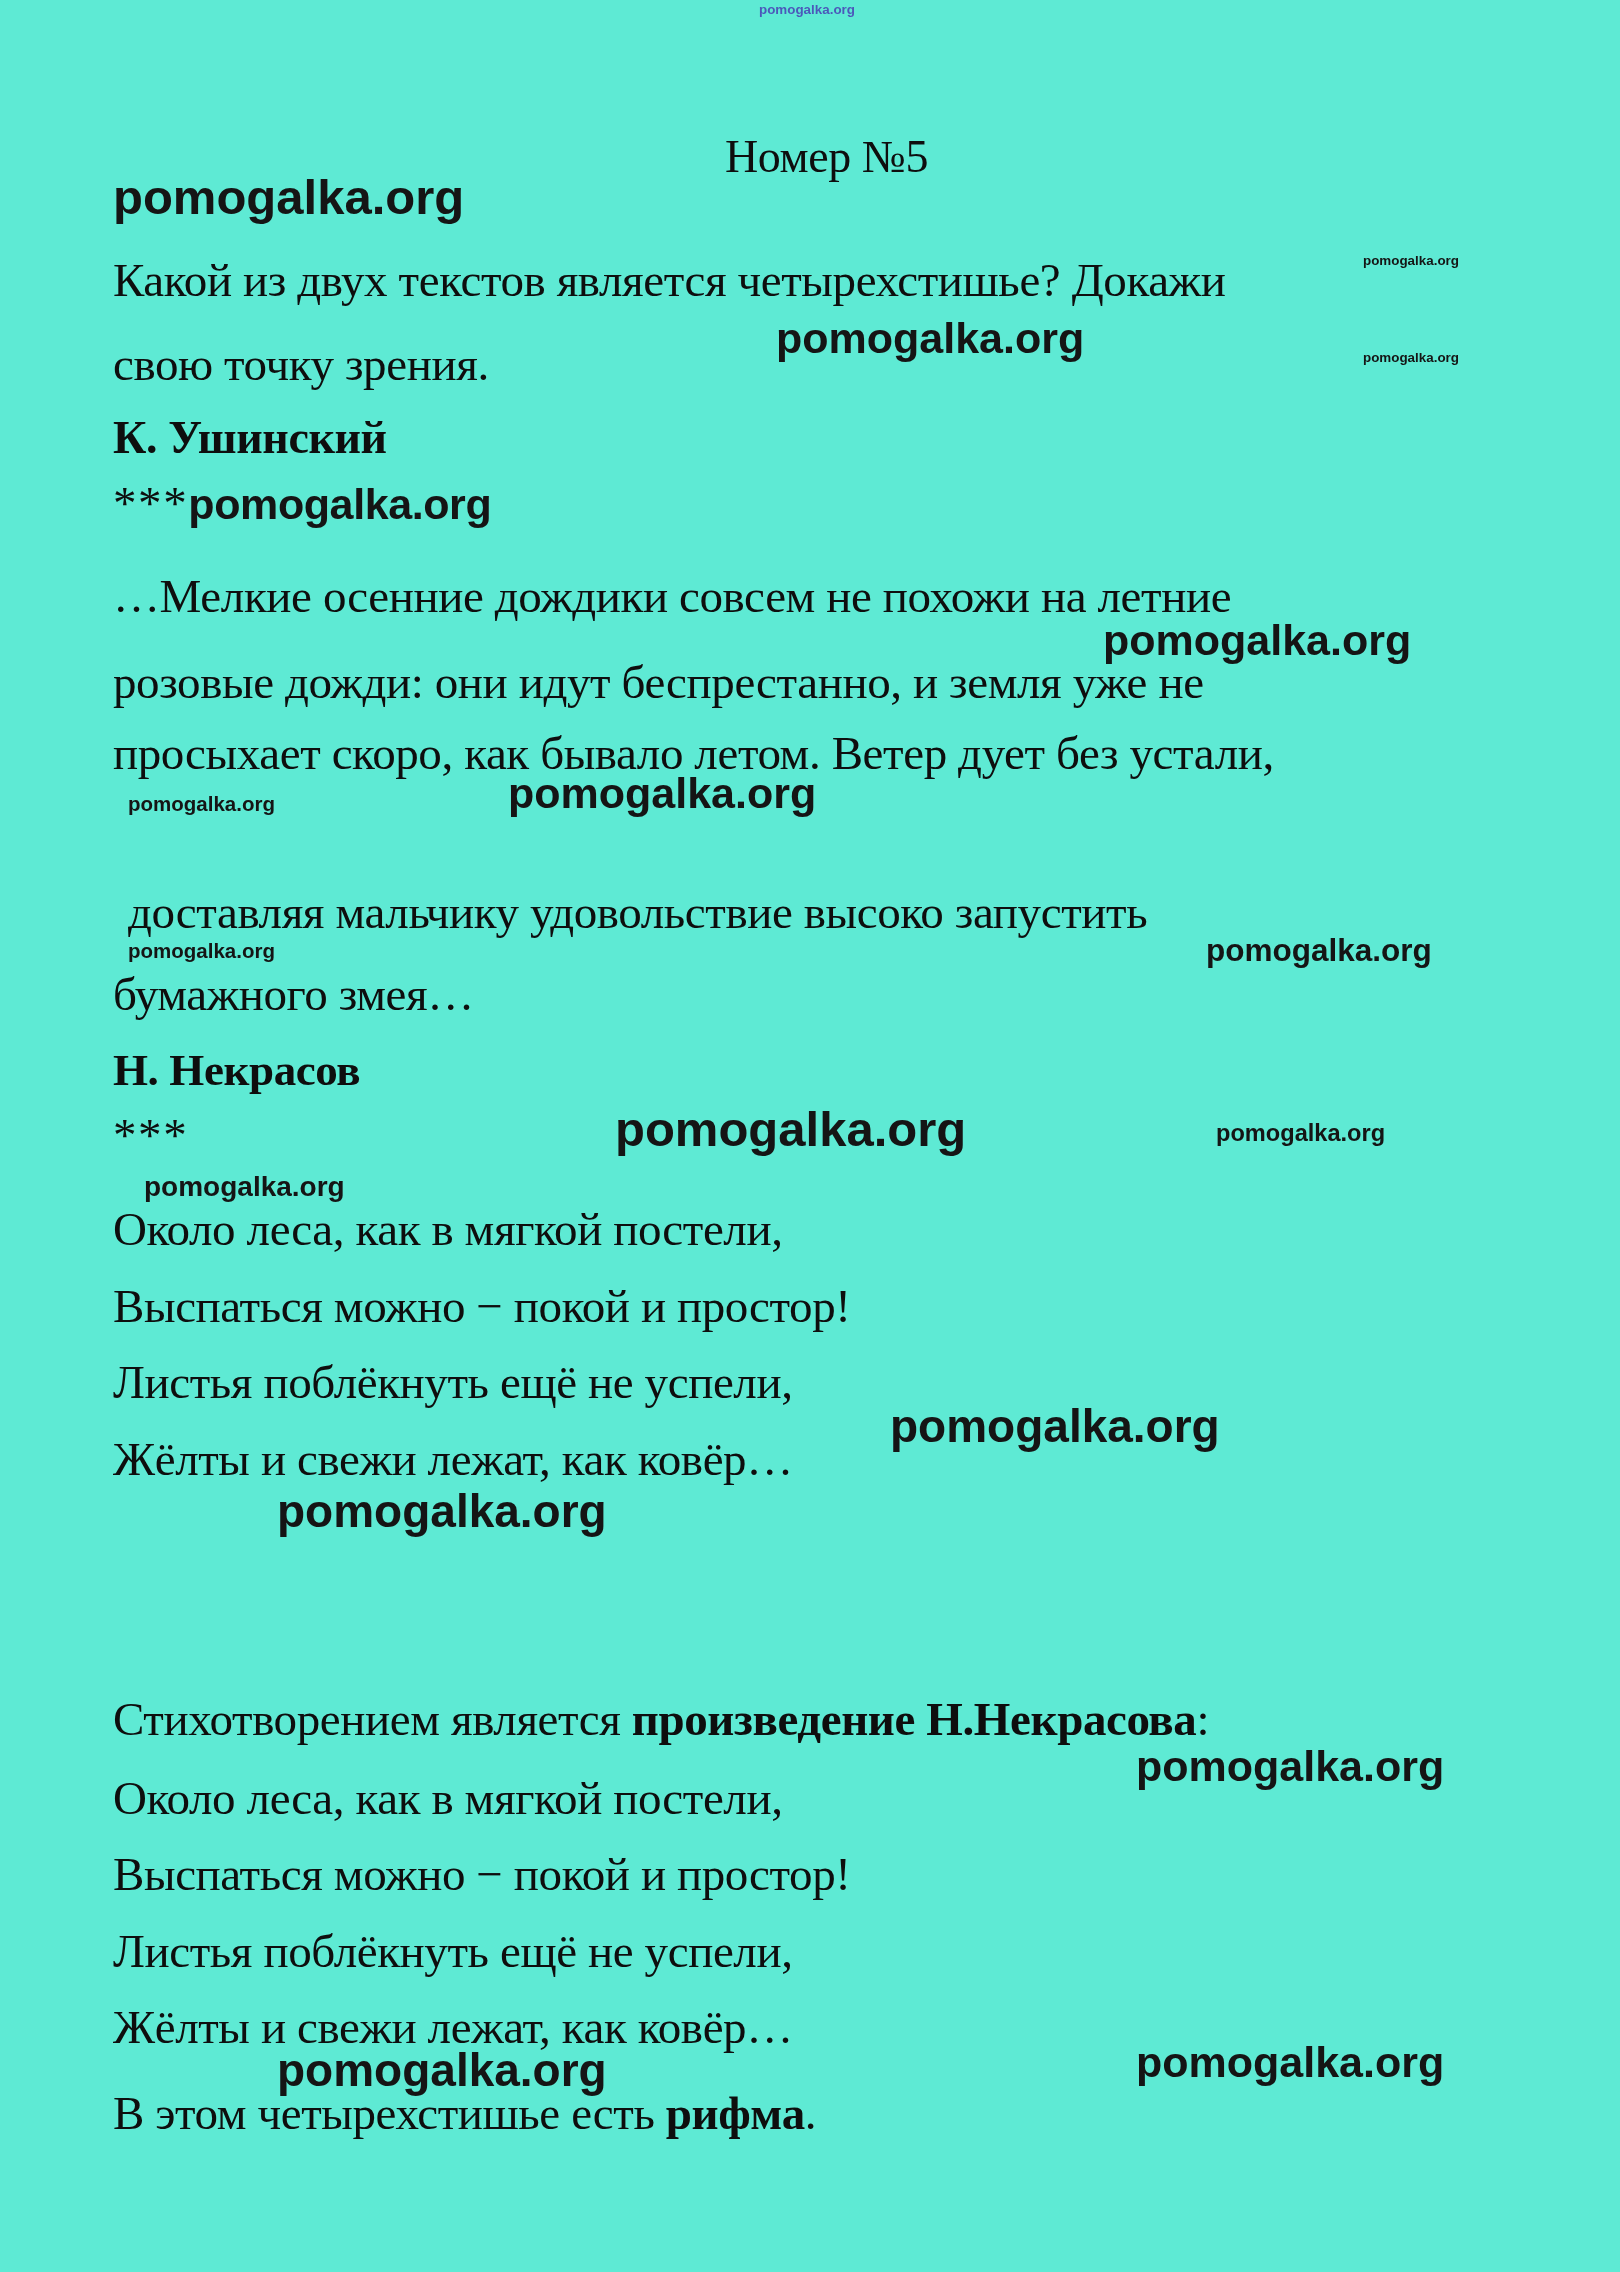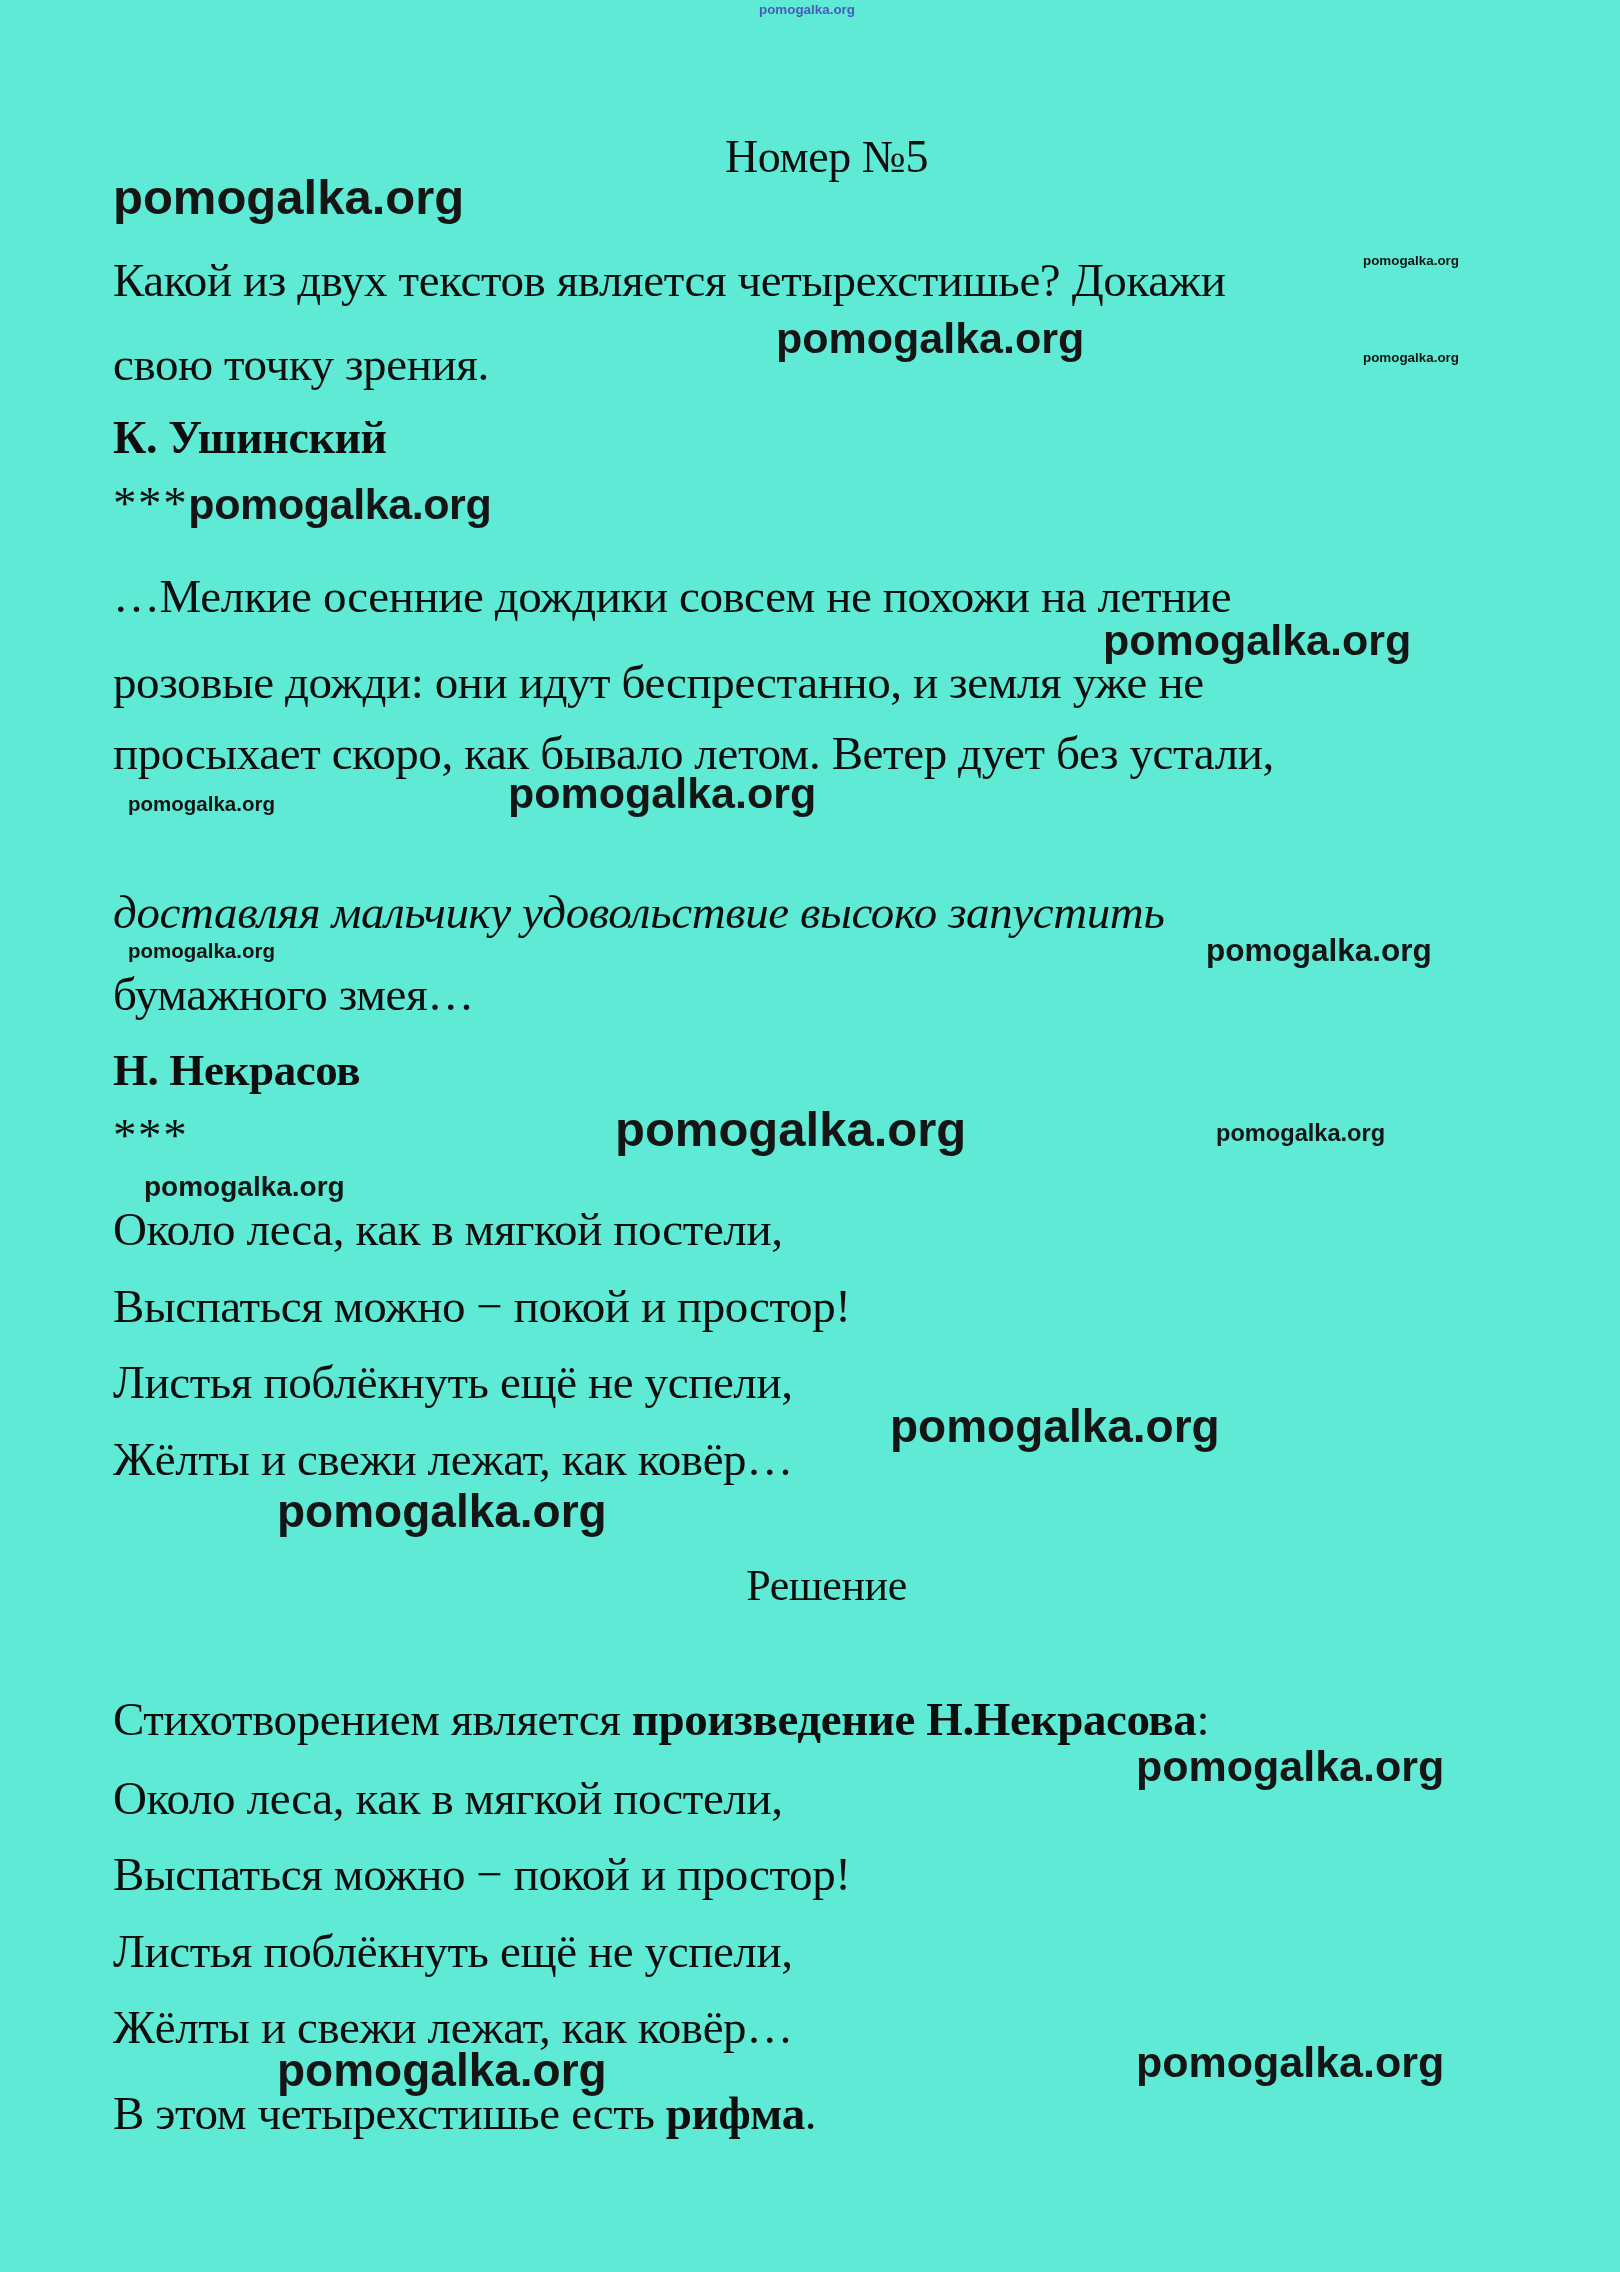--- a/index.html
+++ b/index.html
@@ -64,41 +64,40 @@
   <div class="line" style="left:113px;top:478px;">
     <span class="stars">***</span><span class="wm-inline" style="font-size:43px;">pomogalka.org</span>
   </div>
 
   <div class="line" style="left:113px;top:571px;text-align:center;">…Мелкие осенние дождики совсем не похожи на летние</div>
   <div class="wm" style="left:1103px;top:619px;font-size:43px;">pomogalka.org</div>
   <div class="line" style="left:113px;top:657px;">розовые дожди: они идут беспрестанно, и земля уже не</div>
   <div class="line" style="left:113px;top:728px;">просыхает скоро, как бывало летом. Ветер дует без устали,</div>
   <div class="wm" style="left:508px;top:772px;font-size:43px;">pomogalka.org</div>
   <div class="wm" style="left:128px;top:794px;font-size:20.5px;">pomogalka.org</div>
-  <div class="line" style="left:113px;top:887px;font-style:italic;">доставляя мальчику удовольствие высоко запустить</div>
+  <div class="line" style="left:128px;top:887px;">доставляя мальчику удовольствие высоко запустить</div>
   <div class="wm" style="left:1206px;top:935px;font-size:31.5px;">pomogalka.org</div>
   <div class="wm" style="left:128px;top:941px;font-size:20.5px;">pomogalka.org</div>
   <div class="line" style="left:113px;top:969px;">бумажного змея…</div>
 
   <div class="line serifbold" style="left:113px;top:1046px;font-size:45px;">Н. Некрасов</div>
 
   <div class="line stars" style="left:113px;top:1110px;">***</div>
   <div class="wm" style="left:615px;top:1105px;font-size:49px;">pomogalka.org</div>
   <div class="wm" style="left:1216px;top:1122px;font-size:23.6px;">pomogalka.org</div>
 
   <div class="wm" style="left:144px;top:1173px;font-size:28px;">pomogalka.org</div>
 
   <div class="line" style="left:113px;top:1204px;">Около леса, как в мягкой постели,</div>
   <div class="line" style="left:113px;top:1281px;">Выспаться можно − покой и простор!</div>
   <div class="line" style="left:113px;top:1357px;">Листья поблёкнуть ещё не успели,</div>
   <div class="wm" style="left:890px;top:1403px;font-size:46px;">pomogalka.org</div>
   <div class="line" style="left:113px;top:1434px;">Жёлты и свежи лежат, как ковёр…</div>
   <div class="wm" style="left:277px;top:1488px;font-size:46px;">pomogalka.org</div>
 
-  <div class="line center" style="top:1562px;font-size:44px;">Решение</div>
 
   <div class="line" style="left:113px;top:1694px;">
     <span>Стихотворением является </span><span class="serifbold">произведение Н.Некрасова</span><span>:</span>
   </div>
   <div class="wm" style="left:1136px;top:1745px;font-size:43px;">pomogalka.org</div>
 
   <div class="line" style="left:113px;top:1773px;">Около леса, как в мягкой постели,</div>
   <div class="line" style="left:113px;top:1849px;">Выспаться можно − покой и простор!</div>
   <div class="line" style="left:113px;top:1926px;">Листья поблёкнуть ещё не успели,</div>
   <div class="line" style="left:113px;top:2002px;">Жёлты и свежи лежат, как ковёр…</div>

